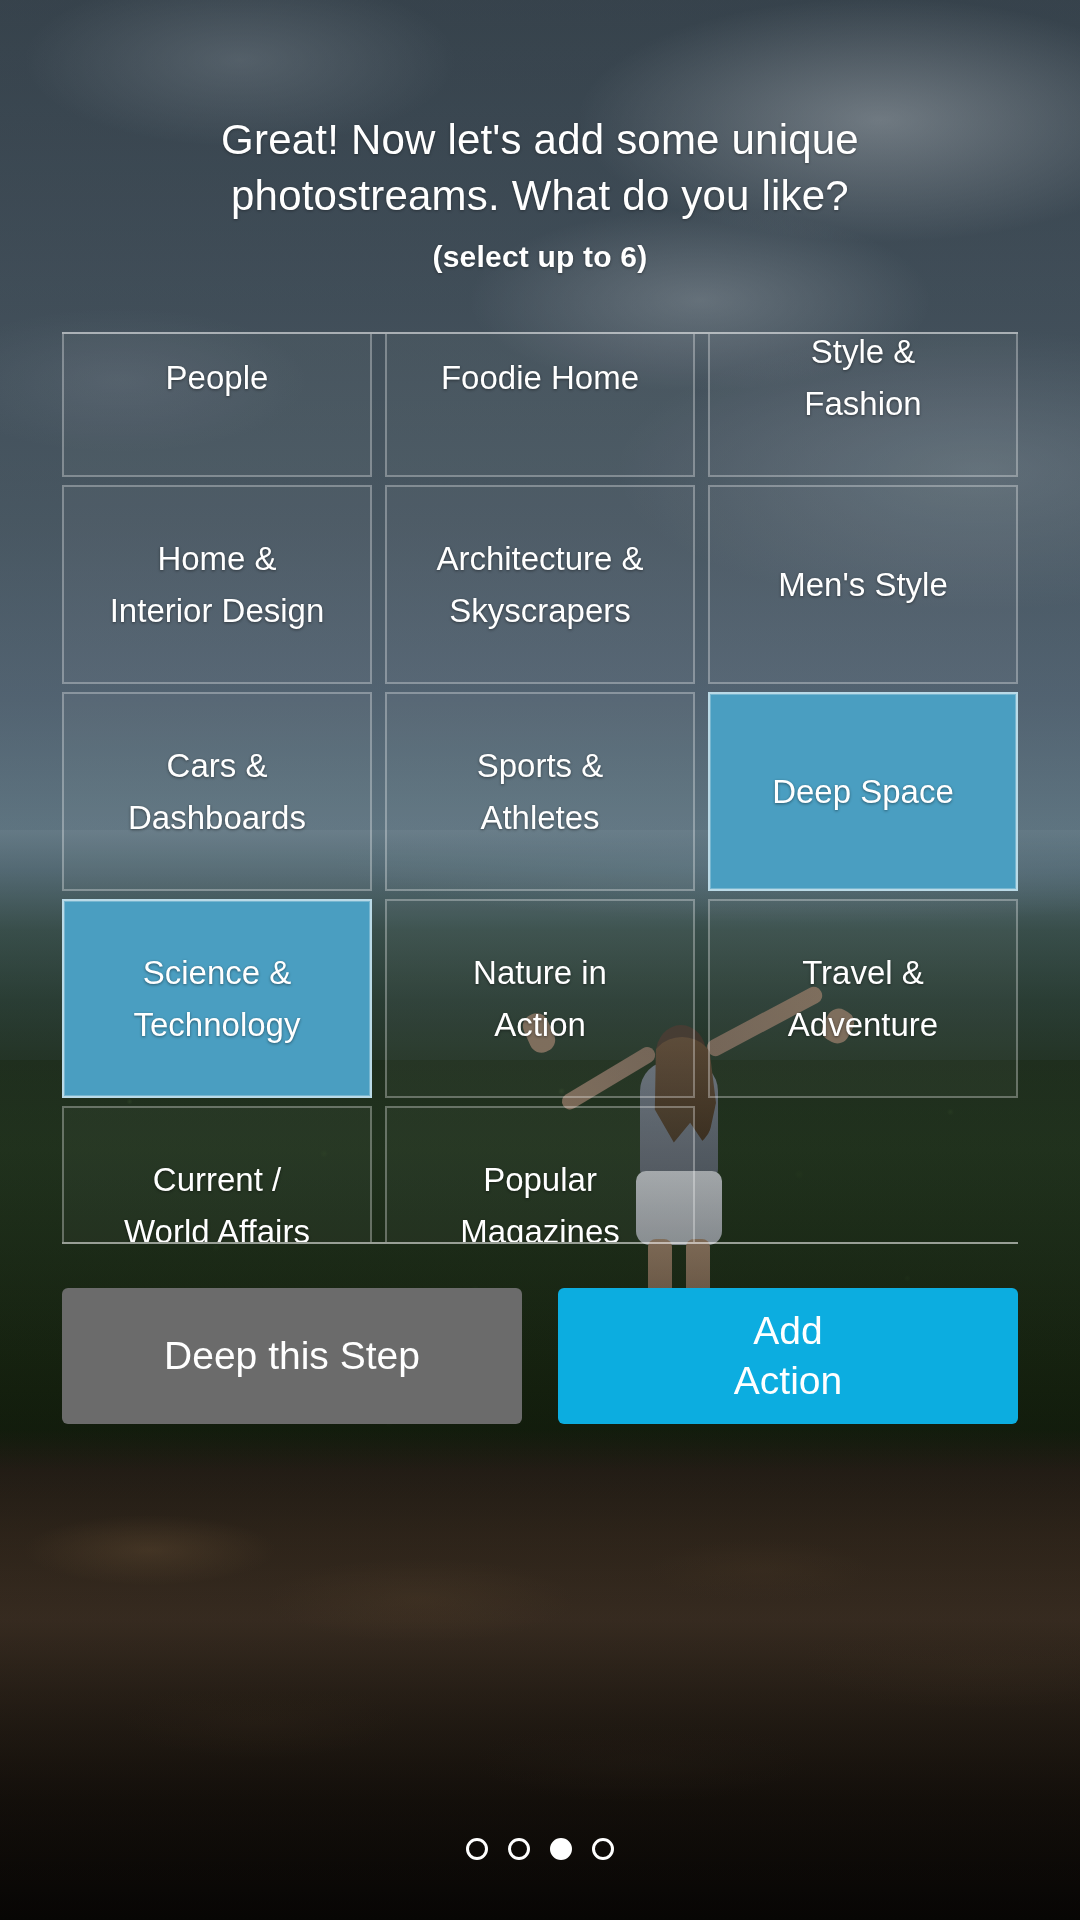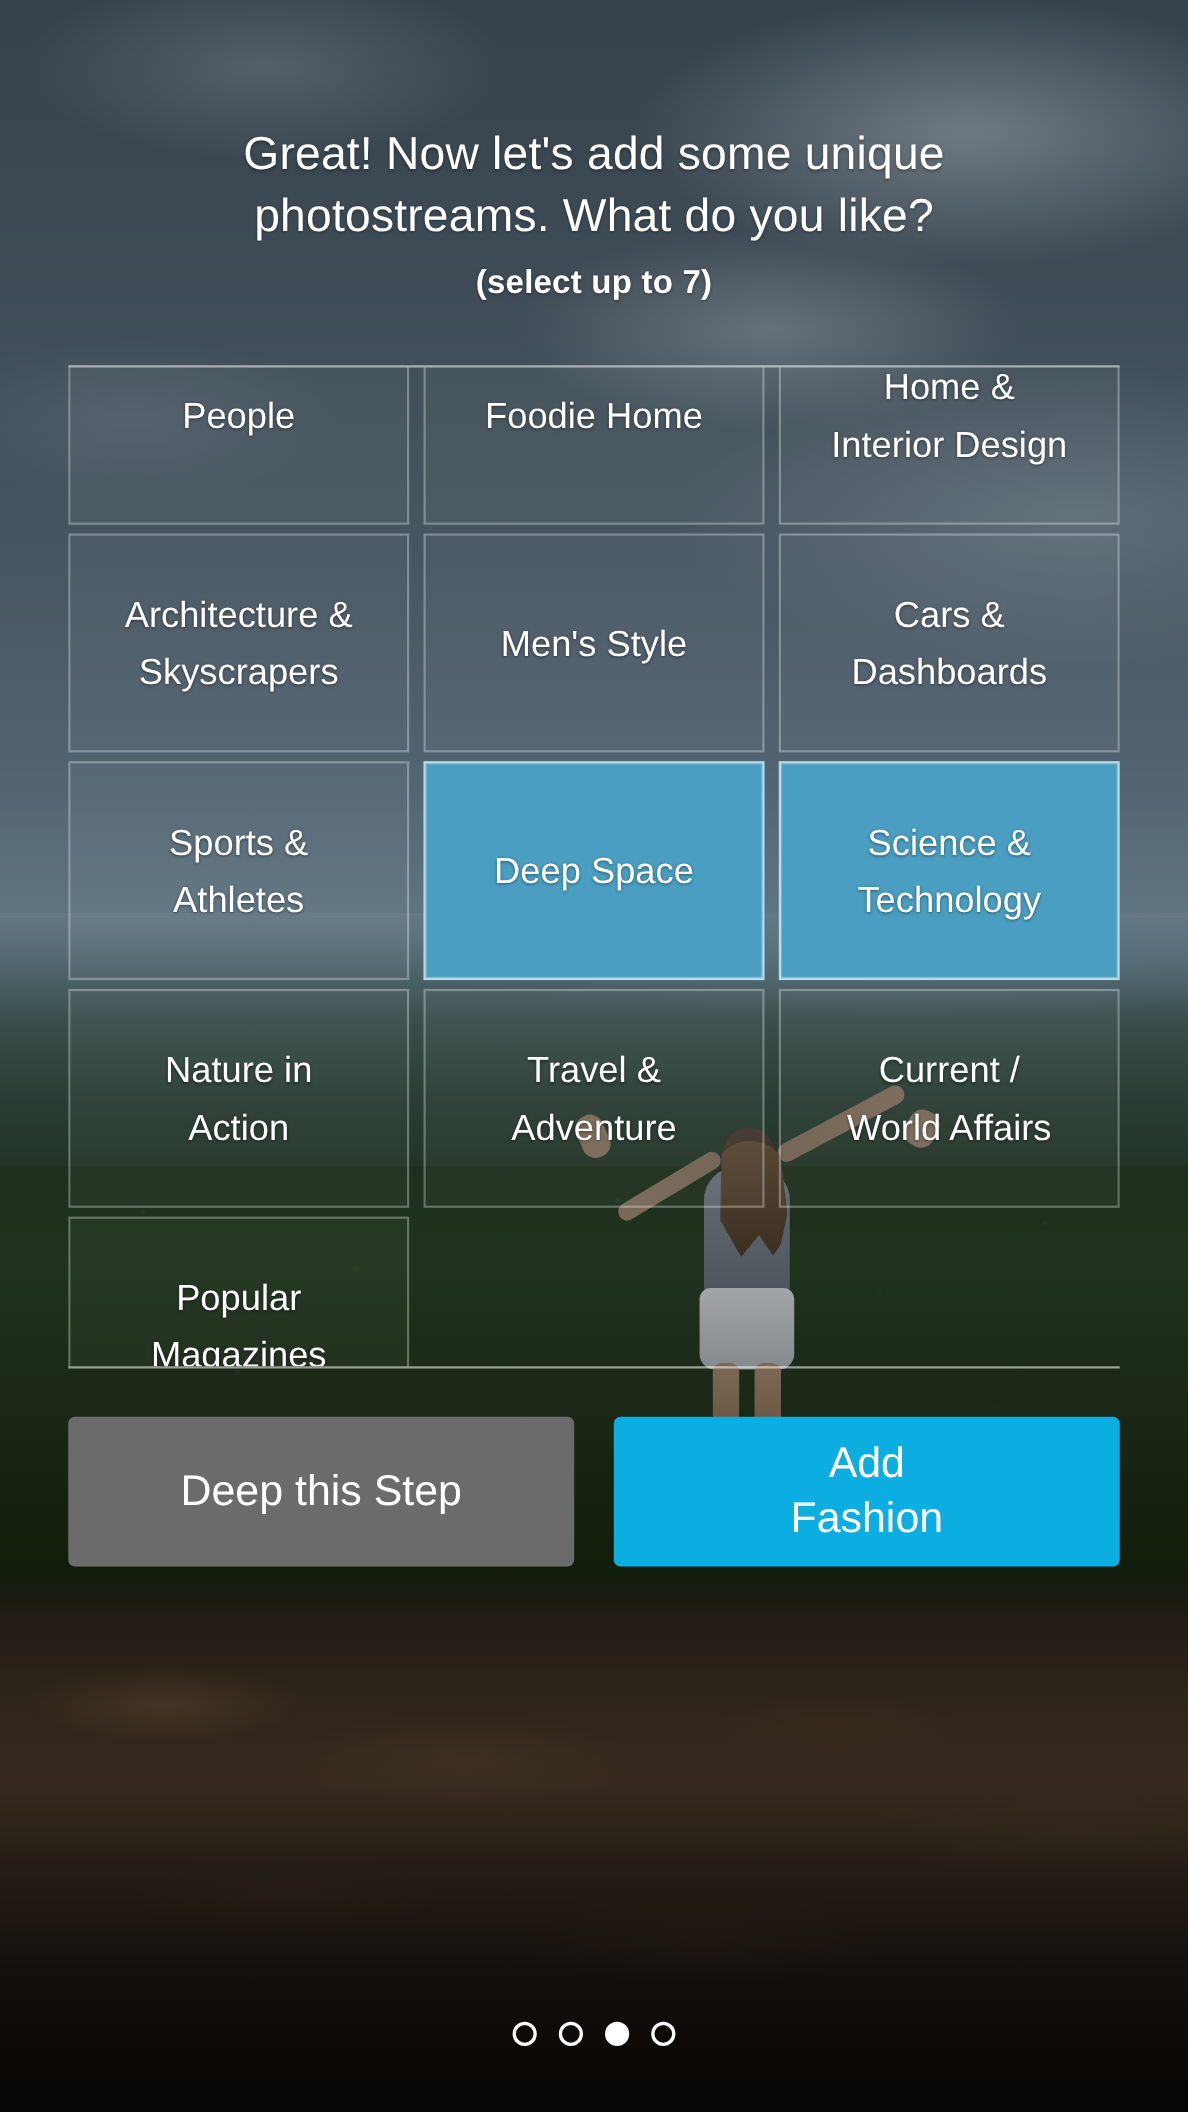--- a/index.html
+++ b/index.html
@@ -260,26 +260,28 @@
     <div class="p-hair"></div>
     <div class="p-shorts"></div>
     <div class="p-legL"></div>
       <div class="p-legR"></div>
   </div>
 
   <div class="scrim"></div>
 
   <div class="ui">
     <div class="headline">Great! Now let's add some unique photostreams. What do you like?</div>
-    <div class="subline">(select up to 7)</div>
+    <div class="subline">(select up to 6)</div>
 
     <div class="grid-viewport">
       <div class="grid-scroller" id="grid">
           <div class="cell">People</div>
           <div class="cell">Foodie Home</div>
+          <div class="cell">Style &amp;
+Fashion</div>
           <div class="cell">Home &amp;
 Interior Design</div>
           <div class="cell">Architecture &amp;
 Skyscrapers</div>
           <div class="cell">Men's Style</div>
           <div class="cell">Cars &amp;
 Dashboards</div>
           <div class="cell">Sports &amp;
 Athletes</div>
           <div class="cell selected">Deep Space</div>
@@ -292,21 +294,21 @@
           <div class="cell">Current /
 World Affairs</div>
           <div class="cell">Popular
 Magazines</div>
         </div>
     </div>
 
     <div class="actions">
       <button class="btn btn-skip">Deep this Step</button>
       <button class="btn btn-add">Add
-Fashion</button>
+Action</button>
     </div>
 
     <div class="dots" id="dots">
         <span class="dot"></span>
         <span class="dot"></span>
         <span class="dot active"></span>
         <span class="dot"></span>
       </div>
   </div>
 </div>

